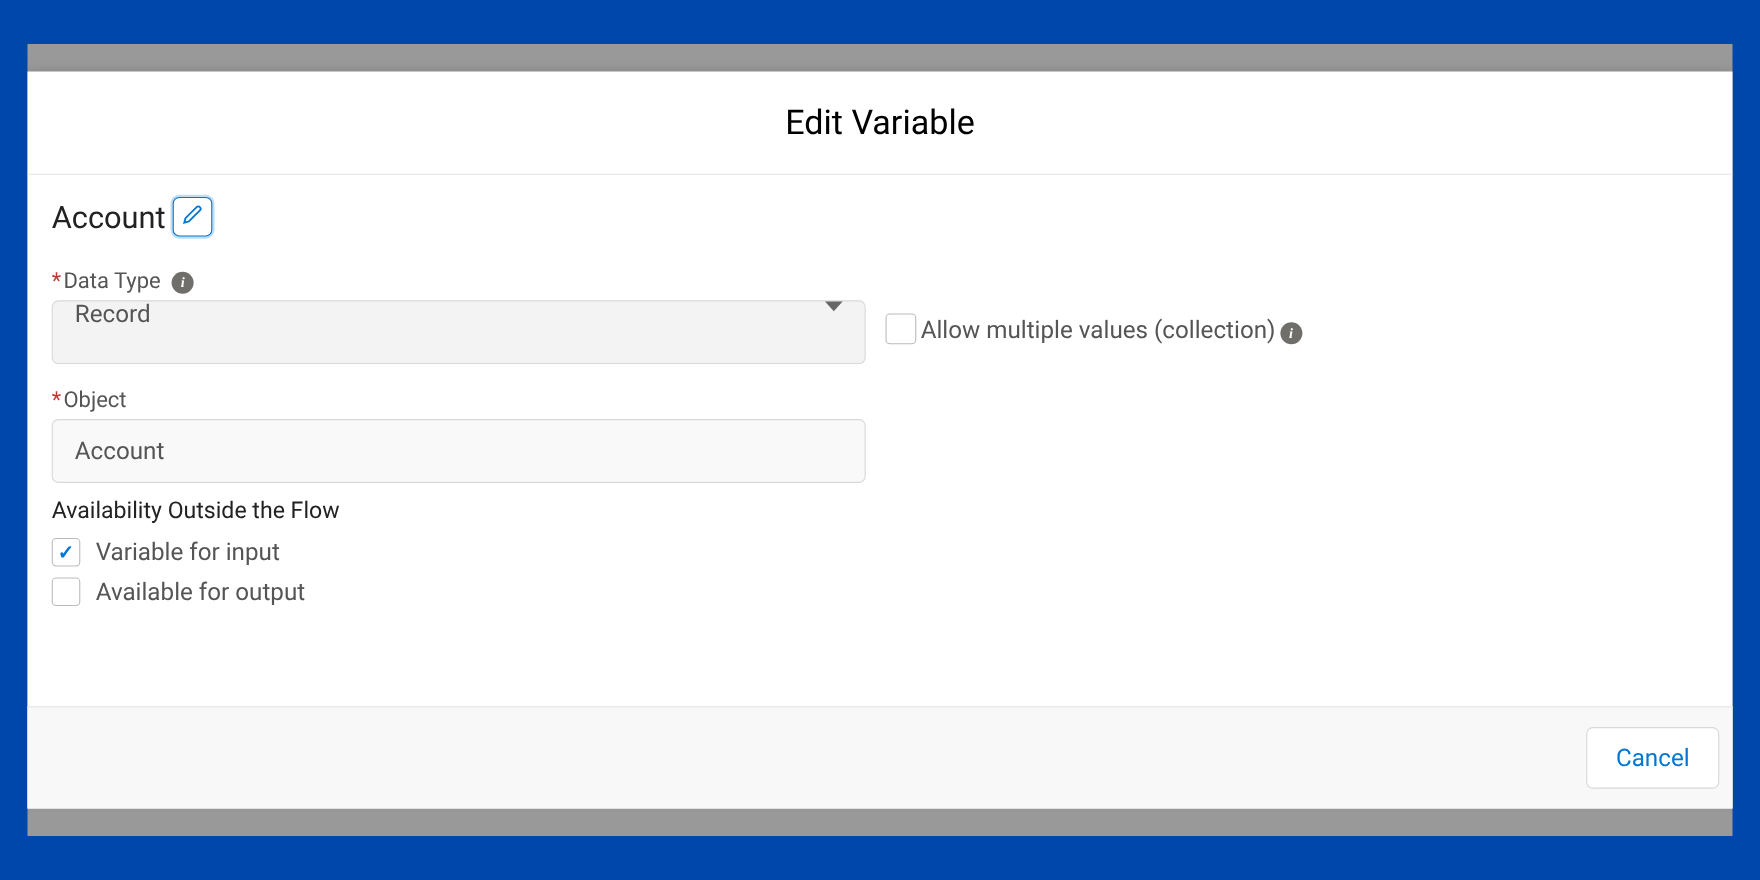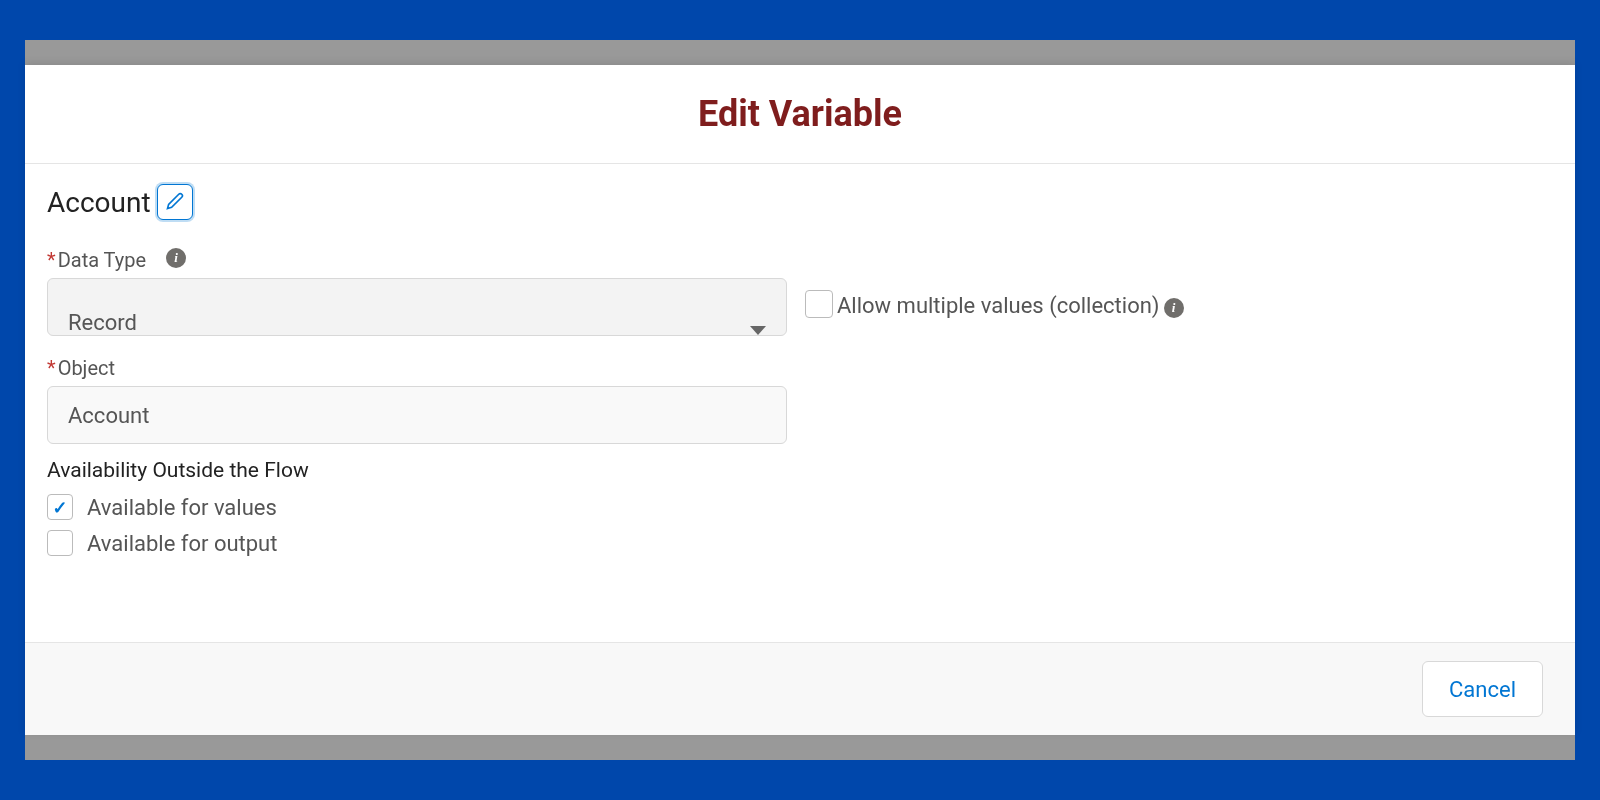--- a/index.html
+++ b/index.html
@@ -34,23 +34,23 @@
       box-shadow: 0 -2px 8px rgba(0,0,0,0.1);
     }
     
     .modal-header {
       padding: 28px 0;
       text-align: center;
       border-bottom: 1px solid #e5e5e5;
     }
     
     .modal-title {
-      font-size: 36px;
-      font-weight: 700;
-      color: #7f1d1d;
+      font-size: 31px;
+      font-weight: 400;
+      color: #000000;
     }
     
     .modal-body {
       flex: 1;
       padding: 20px 32px 18px 22px;
       overflow: auto;
     }
     
     .var-name-row {
       display: flex;
@@ -89,22 +89,22 @@
       display: flex;
       flex-direction: column;
       width: 740px;
     }
     
     .field-label {
       font-size: 20px;
       color: #555;
       margin-bottom: 6px;
       display: flex;
-      align-items: flex-start;
-      gap: 20px;
+      align-items: flex-end;
+      gap: 10px;
     }
     
     .required {
       color: #c23934;
       margin-right: 2px;
     }
     
     .info-icon {
       display: inline-flex;
       width: 20px;
@@ -120,21 +120,21 @@
       font-family: Georgia, serif;
     }
     
     .select-box {
       height: 58px;
       background: #f3f3f3;
       border: 1px solid #d8d8d8;
       border-radius: 6px;
       padding: 0 20px;
       display: flex;
-      align-items: flex-end;
+      align-items: flex-start;
       justify-content: space-between;
       font-size: 22px;
       color: #555;
       cursor: pointer;
     }
     
     .text-box {
       height: 58px;
       background: #f9f9f9;
       border: 1px solid #d8d8d8;
@@ -206,21 +206,21 @@
     
     .checkmark {
       color: #0176d3;
       font-size: 18px;
       font-weight: bold;
     }
     
     .modal-footer {
       border-top: 1px solid #e5e5e5;
       background: #f8f8f8;
-      padding: 18px 32px;
+      padding: 18px 12px;
       display: flex;
       justify-content: flex-end;
       gap: 16px;
     }
     
     .btn {
       height: 56px;
       padding: 0 26px;
       border-radius: 6px;
       font-size: 22px;
@@ -292,21 +292,21 @@
           <span>Account</span>
         </div>
       </div>
 
       <div class="section-heading">Availability Outside the Flow</div>
 
       <div class="check-row">
         <div class="checkbox-box">
           <span class="checkmark">✓</span>
         </div>
-        <span class="check-row-label">Available for values</span>
+        <span class="check-row-label">Variable for input</span>
       </div>
 
       <div class="check-row">
         <div class="checkbox-box"></div>
         <span class="check-row-label">Available for output</span>
       </div>
 
     </div>
 
     <div class="modal-footer">

